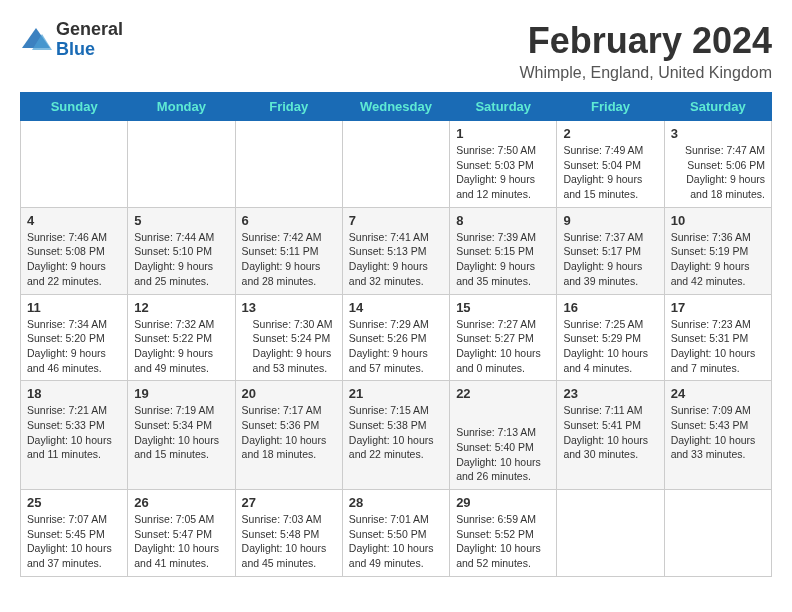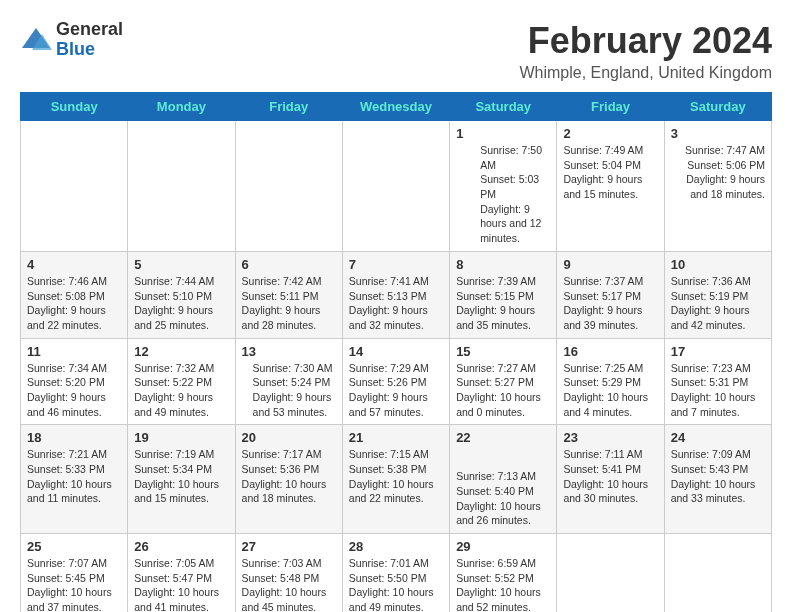--- a/index.html
+++ b/index.html
@@ -129,21 +129,21 @@
     </tr>
   </thead>
   <tbody id="calendar-body">
   <tr>
         <td class="empty-cell"></td>
         <td class="empty-cell"></td>
         <td class="empty-cell"></td>
         <td class="empty-cell"></td>
         <td>
           <span class="day-number">1</span>
-          <div class="day-info" style="white-space: pre-line; margin-left: 24px;">Sunrise: 7:50 AM
+          <div class="day-info" style="white-space: pre-line;">Sunrise: 7:50 AM
 Sunset: 5:03 PM
 Daylight: 9 hours and 12 minutes.</div>
         </td>
         <td>
           <span class="day-number">2</span>
           <div class="day-info" style="white-space: pre-line;">Sunrise: 7:49 AM
 Sunset: 5:04 PM
 Daylight: 9 hours and 15 minutes.</div>
         </td>
         <td>

